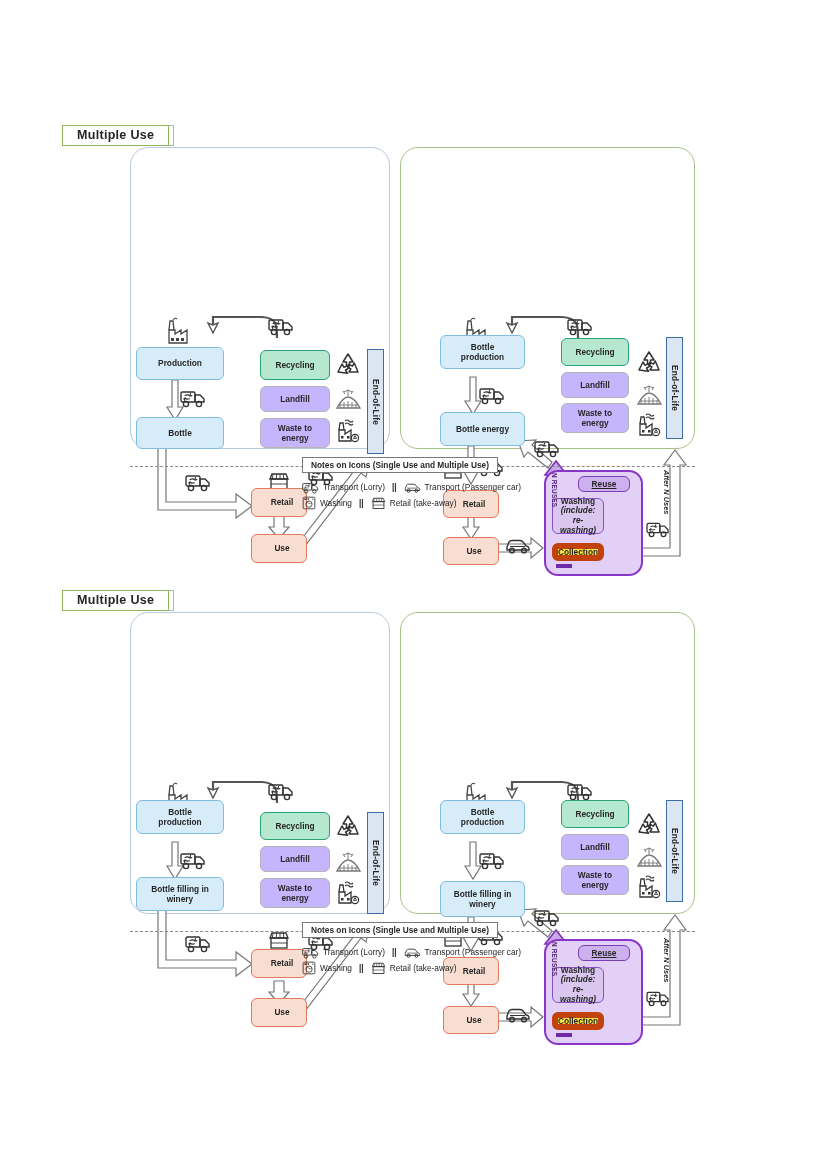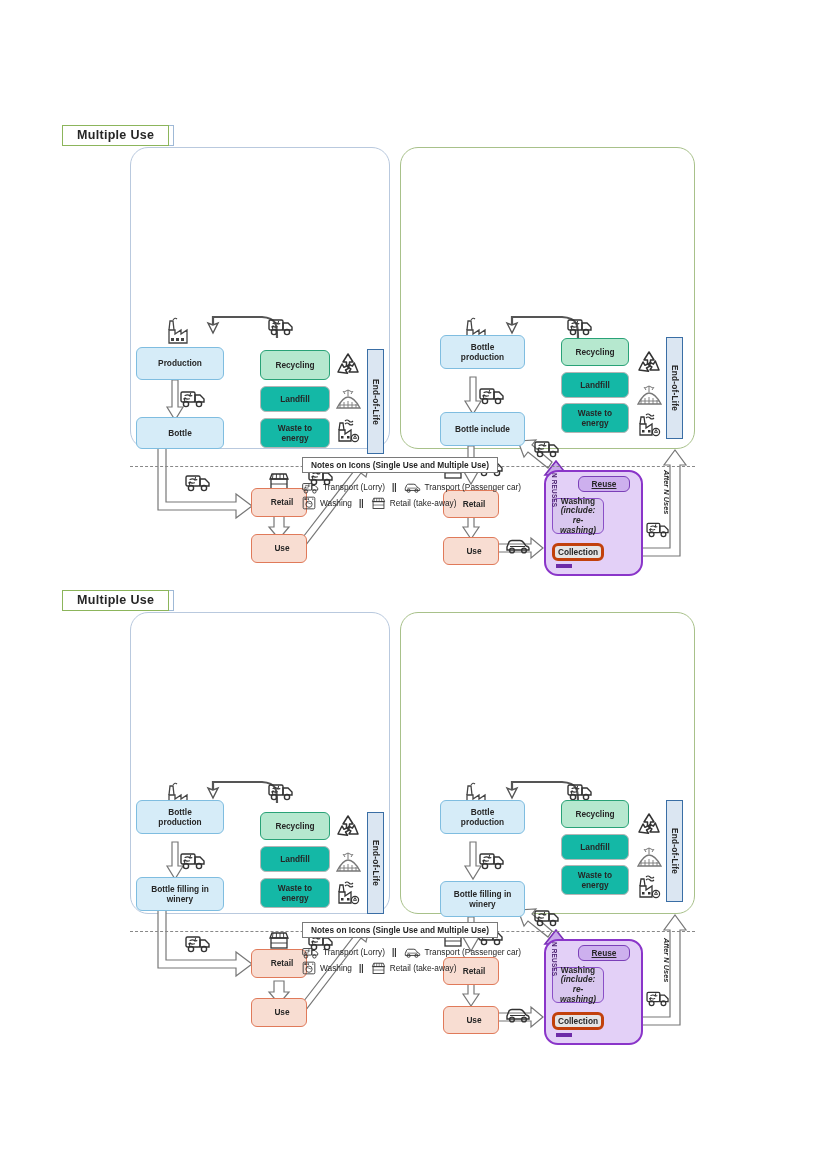--- a/index.html
+++ b/index.html
@@ -18,24 +18,24 @@
     font-size:12.5px;font-weight:bold;color:#262626;letter-spacing:.3px;white-space:nowrap;
     text-align:center;}
   .panel-title.single{left:77px;top:-10px;border:1px solid #9fb9d6;}
   .panel-title.multi{left:62px;top:-10px;border:1px solid #8cb55b;}
 
   
   .box{position:absolute;border-radius:6px;display:flex;align-items:center;justify-content:center;
     text-align:center;font-size:8.3px;font-weight:bold;line-height:1.25;box-sizing:border-box;padding:2px;}
   .box.blue{background:#d6ecf8;border:1px solid #7fbde0;}
   .box.green{background:#b6e8cf;border:1px solid #29a277;}
-  .box.grey{background:#14b8a6;border:1px solid #b5b5b5;}
+  .box.grey{background:#c4b5fd;border:1px solid #b5b5b5;}
   .box.pink{background:#f8ddd2;border:1px solid #e07a5a;padding-left:8px;}
   .box.purple-lite{background:#d9c7ef;border:1px solid #8a4fc7;}
-  .box.purple-mid{background:#e5e5e5;border:3px solid #c2410c;}
+  .box.purple-mid{background:#fde047;border:6px solid #c2410c;}
   .box.reuse{background:#cdb0ee;border:1px solid #7b3fb8;font-size:8.3px;text-decoration:underline;}
 
   .eol{position:absolute;background:#dbe6f2;border:1px solid #3a6ea5;
     writing-mode:vertical-rl;display:flex;align-items:center;justify-content:center;
     font-size:8.3px;font-weight:bold;letter-spacing:.2px;box-sizing:border-box;}
 
   .reuse-zone{position:absolute;background:#e3d0f7;border:2px solid #8a35c9;border-radius:14px;}
 
   .lbl{position:absolute;font-size:7px;font-weight:bold;white-space:nowrap;}
   .lbl.vert{writing-mode:vertical-rl;}
@@ -262,21 +262,21 @@
       </svg></div>
   <div class="ico" style="left:646px;top:382px;">
     <svg width="24" height="21" viewBox="0 0 26 23">
         <use href="#g-lorry"></use>
       </svg></div>
 
   <div class="box blue" style="left:440px;top:200px;width:85px;height:34px;flex-direction:column;">
     <span>Bottle</span>
     <span>production</span>
   </div>
-  <div class="box blue" style="left:440px;top:277px;width:85px;height:34px;">Bottle include</div>
+  <div class="box blue" style="left:440px;top:277px;width:85px;height:34px;">Bottle energy</div>
   <div class="box green" style="left:561px;top:203px;width:68px;height:28px;">Recycling</div>
   <div class="box grey" style="left:561px;top:237px;width:68px;height:26px;">Landfill</div>
   <div class="box grey" style="left:561px;top:268px;width:68px;height:30px;flex-direction:column;">
     <span>Waste to</span>
     <span>energy</span>
   </div>
   <div class="box pink" style="left:443px;top:355px;width:56px;height:28px;">Retail</div>
   <div class="box pink" style="left:443px;top:402px;width:56px;height:28px;">Use</div>
 
   <div class="reuse-zone" style="left:544px;top:335px;width:95px;height:102px;"></div>

